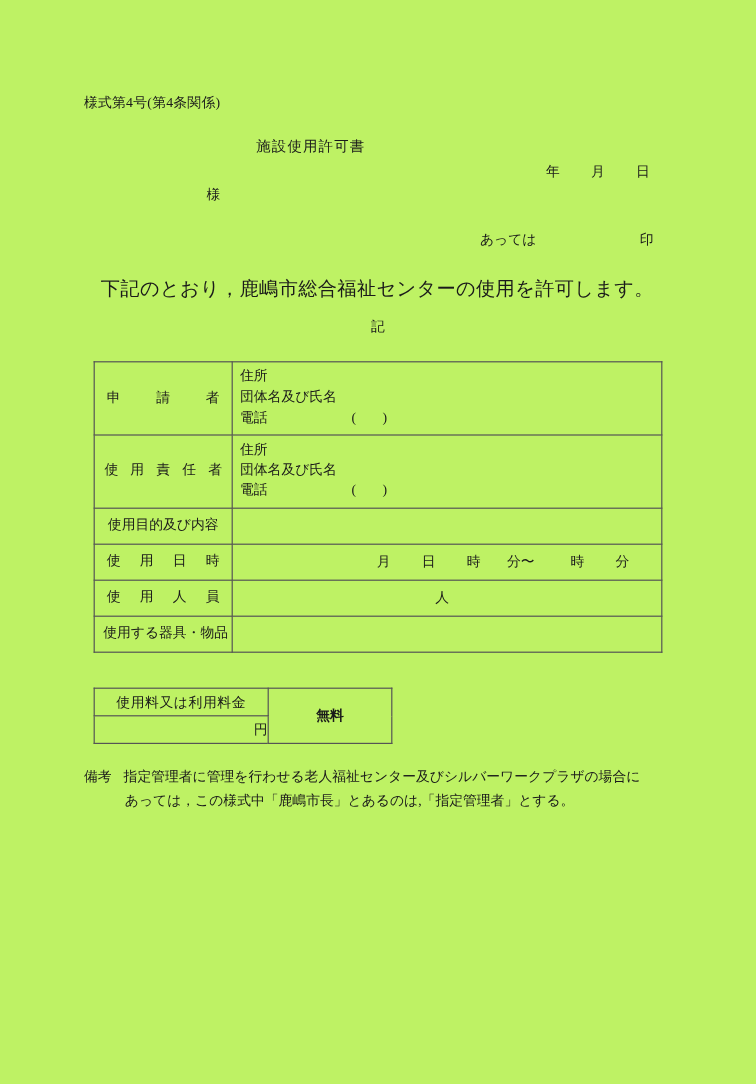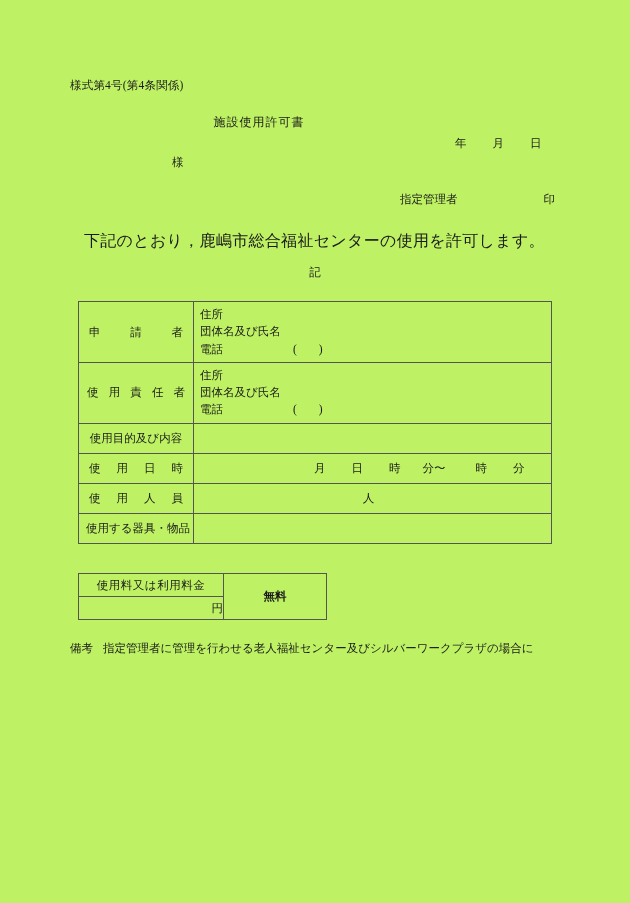--- a/index.html
+++ b/index.html
@@ -208,21 +208,21 @@
 
   <div class="doc-title">施設使用許可書</div>
 
   <div class="date-line">
     <span>年</span><span class="gap"></span><span>月</span><span class="gap"></span><span>日</span>
   </div>
 
   <div class="addressee">様</div>
 
   <div class="issuer-row">
-    <span>指定管理者</span><span class="seal-gap"></span><span>印</span>
+    <span>あっては</span><span class="seal-gap"></span><span>印</span>
   </div>
 
   <div class="lead-text">下記のとおり，鹿嶋市総合福祉センターの使用を許可します。</div>
 
   <div class="ki-mark">記</div>
 
   <table class="main-table">
     <tbody>
       <tr class="row-applicant">
         <td class="col-label">
@@ -314,15 +314,16 @@
         <td class="fee-free" rowspan="2">無料</td>
       </tr>
       <tr>
         <td class="fee-amount">円</td>
       </tr>
     </tbody>
   </table>
 
   <div class="remarks">
     <span class="r-label">備考</span><span>指定管理者に管理を行わせる老人福祉センター及びシルバーワークプラザの場合に</span>
+    <span class="r-line2">あっては，この様式中「鹿嶋市長」とあるのは,「指定管理者」とする。</span>
   </div>
 
 </div>
 
 </body></html>

